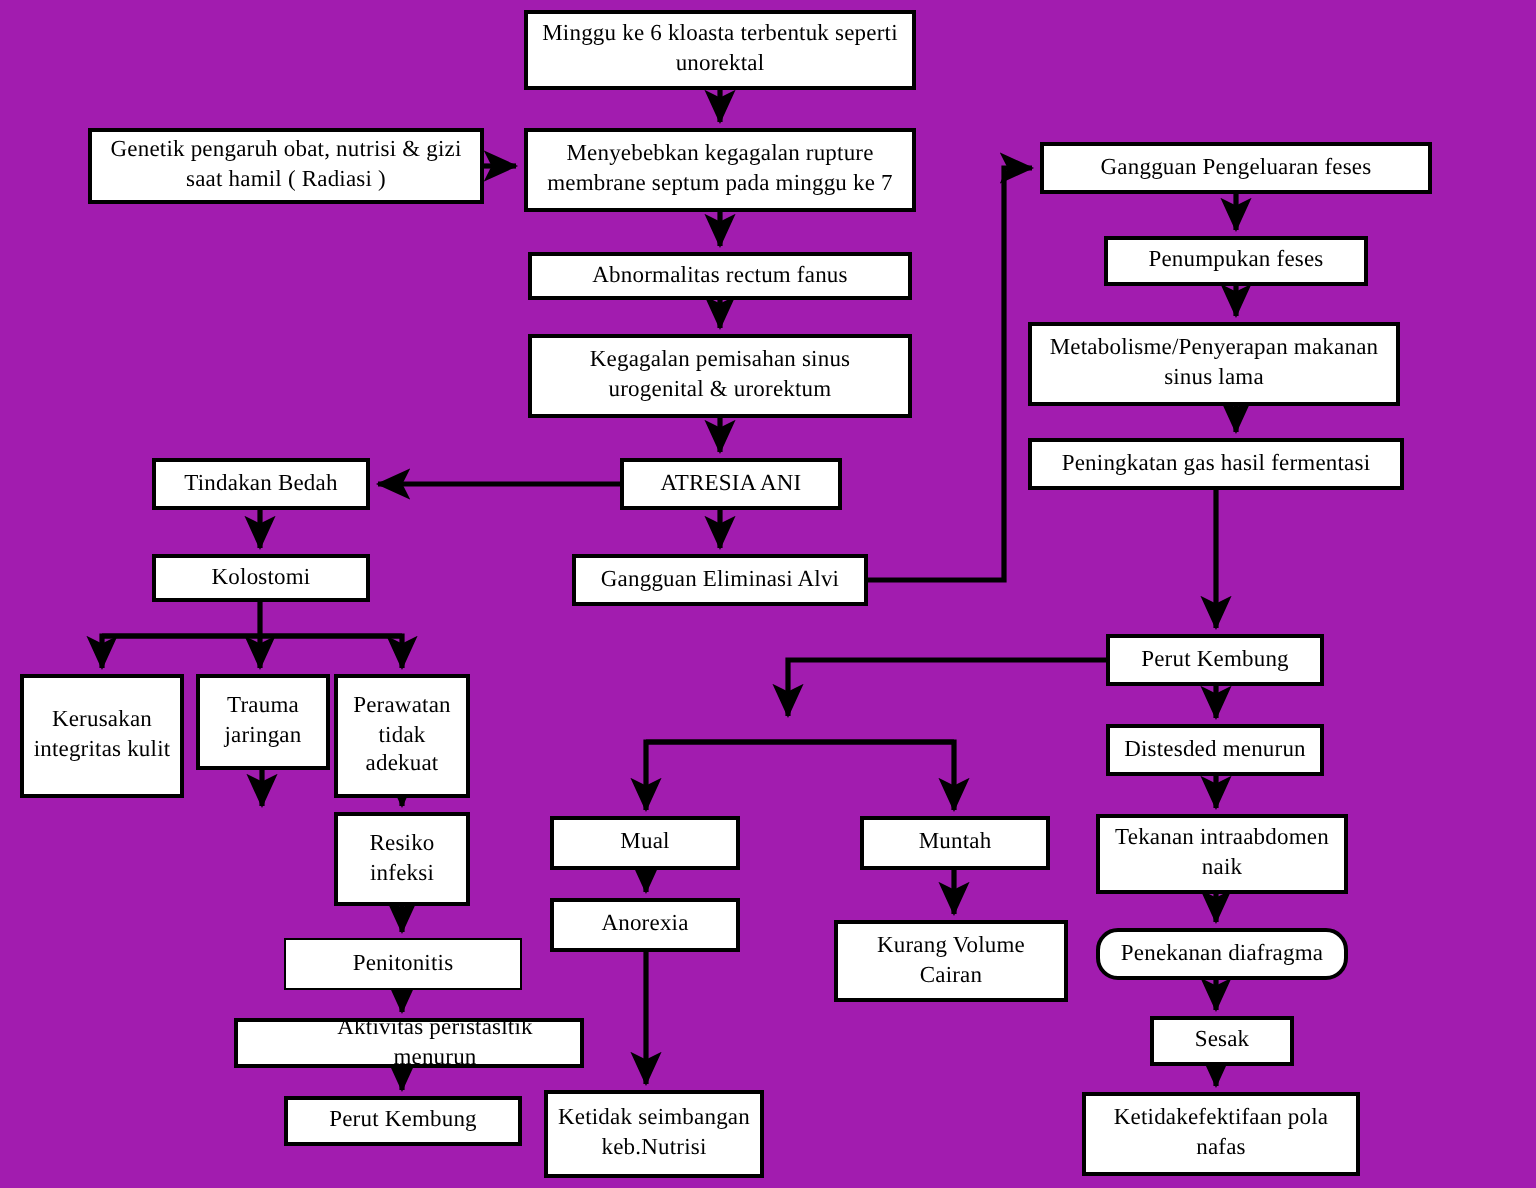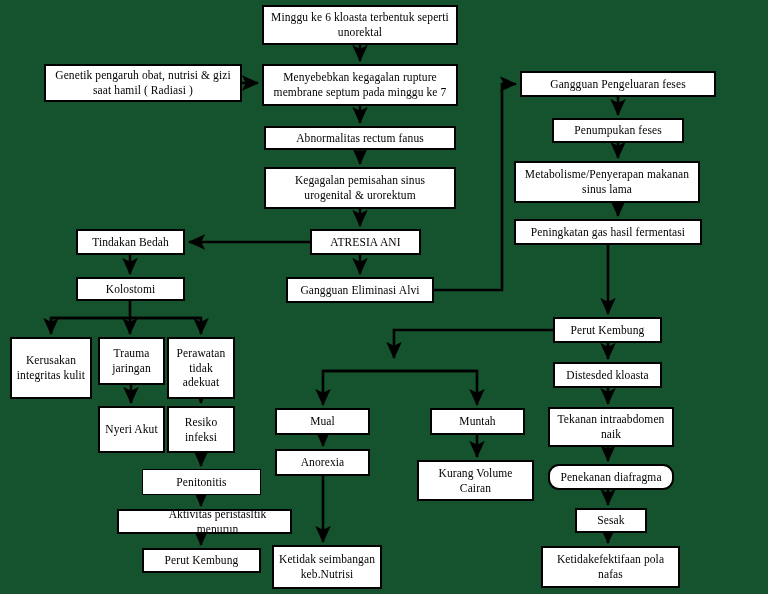--- a/index.html
+++ b/index.html
@@ -4,21 +4,21 @@
 <style>
   html, body {
     margin: 0;
     padding: 0;
     background: #ffffff;
   }
   #canvas {
     position: relative;
     width: 768px;
     height: 594px;
-    background: #14532d;
+    background: #a21caf;
     overflow: hidden;
     font-family: "Liberation Serif", "DejaVu Serif", serif;
   }
   #edges {
     position: absolute;
     left: 0;
     top: 0;
     width: 768px;
     height: 594px;
     pointer-events: none;
@@ -126,23 +126,20 @@
     </div>
   <div class="node" style="left:10px;top:337px;width:82px;height:62px;">
       <span>Kerusakan integritas kulit</span>
     </div>
   <div class="node" style="left:98px;top:337px;width:67px;height:48px;">
       <span>Trauma jaringan</span>
     </div>
   <div class="node" style="left:167px;top:337px;width:68px;height:62px;">
       <span>Perawatan tidak adekuat</span>
     </div>
-  <div class="node" style="left:98px;top:406px;width:67px;height:47px;">
-      <span>Nyeri Akut</span>
-    </div>
   <div class="node" style="left:167px;top:406px;width:68px;height:47px;">
       <span>Resiko infeksi</span>
     </div>
   <div class="node thin" style="left:142px;top:469px;width:119px;height:26px;">
       <span>Penitonitis</span>
     </div>
   <div class="node" style="left:117px;top:509px;width:175px;height:25px;padding-left:30px;">
       <span>Aktivitas peristasltik menurun</span>
     </div>
   <div class="node" style="left:142px;top:548px;width:119px;height:25px;">
@@ -172,21 +169,21 @@
   <div class="node" style="left:514px;top:161px;width:186px;height:42px;">
       <span>Metabolisme/Penyerapan makanan sinus lama</span>
     </div>
   <div class="node" style="left:514px;top:219px;width:188px;height:26px;">
       <span>Peningkatan gas hasil fermentasi</span>
     </div>
   <div class="node" style="left:553px;top:317px;width:109px;height:26px;">
       <span>Perut Kembung</span>
     </div>
   <div class="node" style="left:553px;top:362px;width:109px;height:26px;">
-      <span>Distesded kloasta</span>
+      <span>Distesded menurun</span>
     </div>
   <div class="node" style="left:548px;top:407px;width:126px;height:40px;">
       <span>Tekanan intraabdomen naik</span>
     </div>
   <div class="node" style="left:548px;top:464px;width:126px;height:26px;border-radius:11px;">
       <span>Penekanan diafragma</span>
     </div>
   <div class="node" style="left:575px;top:508px;width:72px;height:25px;">
       <span>Sesak</span>
     </div>

